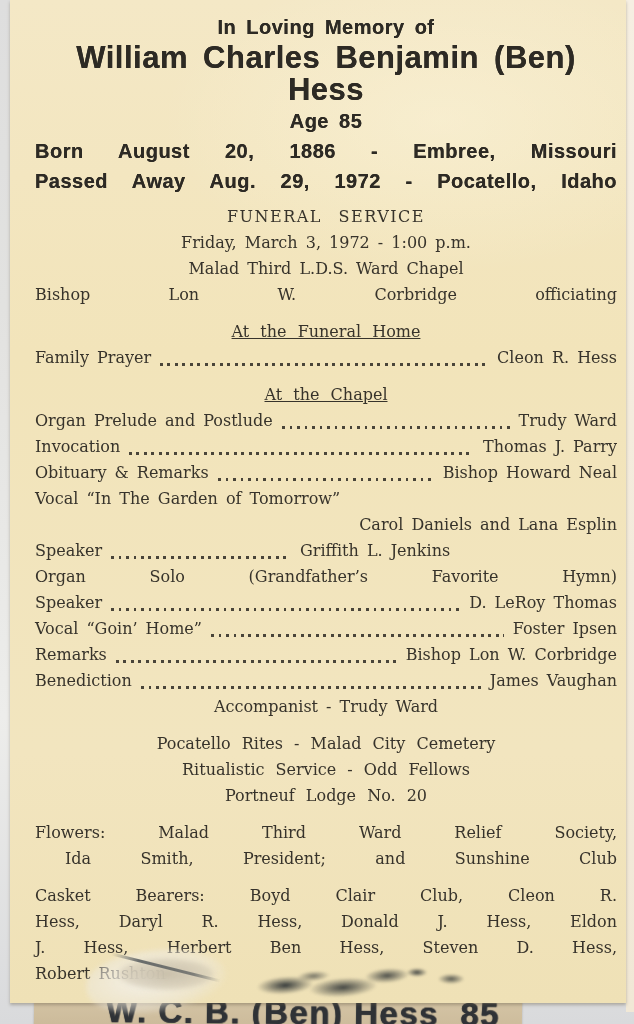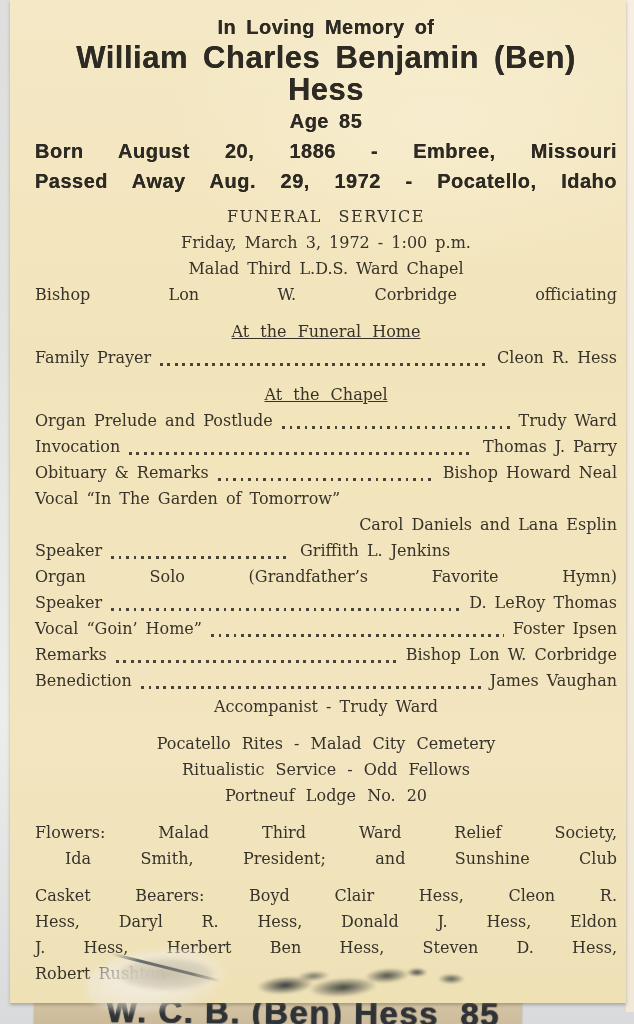--- a/index.html
+++ b/index.html
@@ -198,21 +198,21 @@
 
     <div class="line center">Accompanist - Trudy Ward</div>
 
     <div class="line center concl gap-md">Pocatello Rites - Malad City Cemetery</div>
     <div class="line center concl">Ritualistic Service - Odd Fellows</div>
     <div class="line center concl">Portneuf Lodge No. 20</div>
 
     <div class="line fill gap-md">Flowers: Malad Third Ward Relief Society,</div>
     <div class="line fill pl-ida">Ida Smith, President; and Sunshine Club</div>
 
-    <div class="line fill gap-md">Casket Bearers: Boyd Clair Hess, Cleon R.</div>
+    <div class="line fill gap-md">Casket Bearers: Boyd Clair Club, Cleon R.</div>
     <div class="line fill">Hess, Daryl R. Hess, Donald J. Hess, Eldon</div>
     <div class="line fill">J. Hess, Herbert Ben Hess, Steven D. Hess,</div>
     <div class="line">Robert Rushton</div>
 
   </div>
 
   <div class="smudge tape-abrasion"></div>
   <div class="smudge word-smudge"></div>
   <div class="smudge pen-streak"></div>
   <div class="smudge ink-blot-main"></div>

